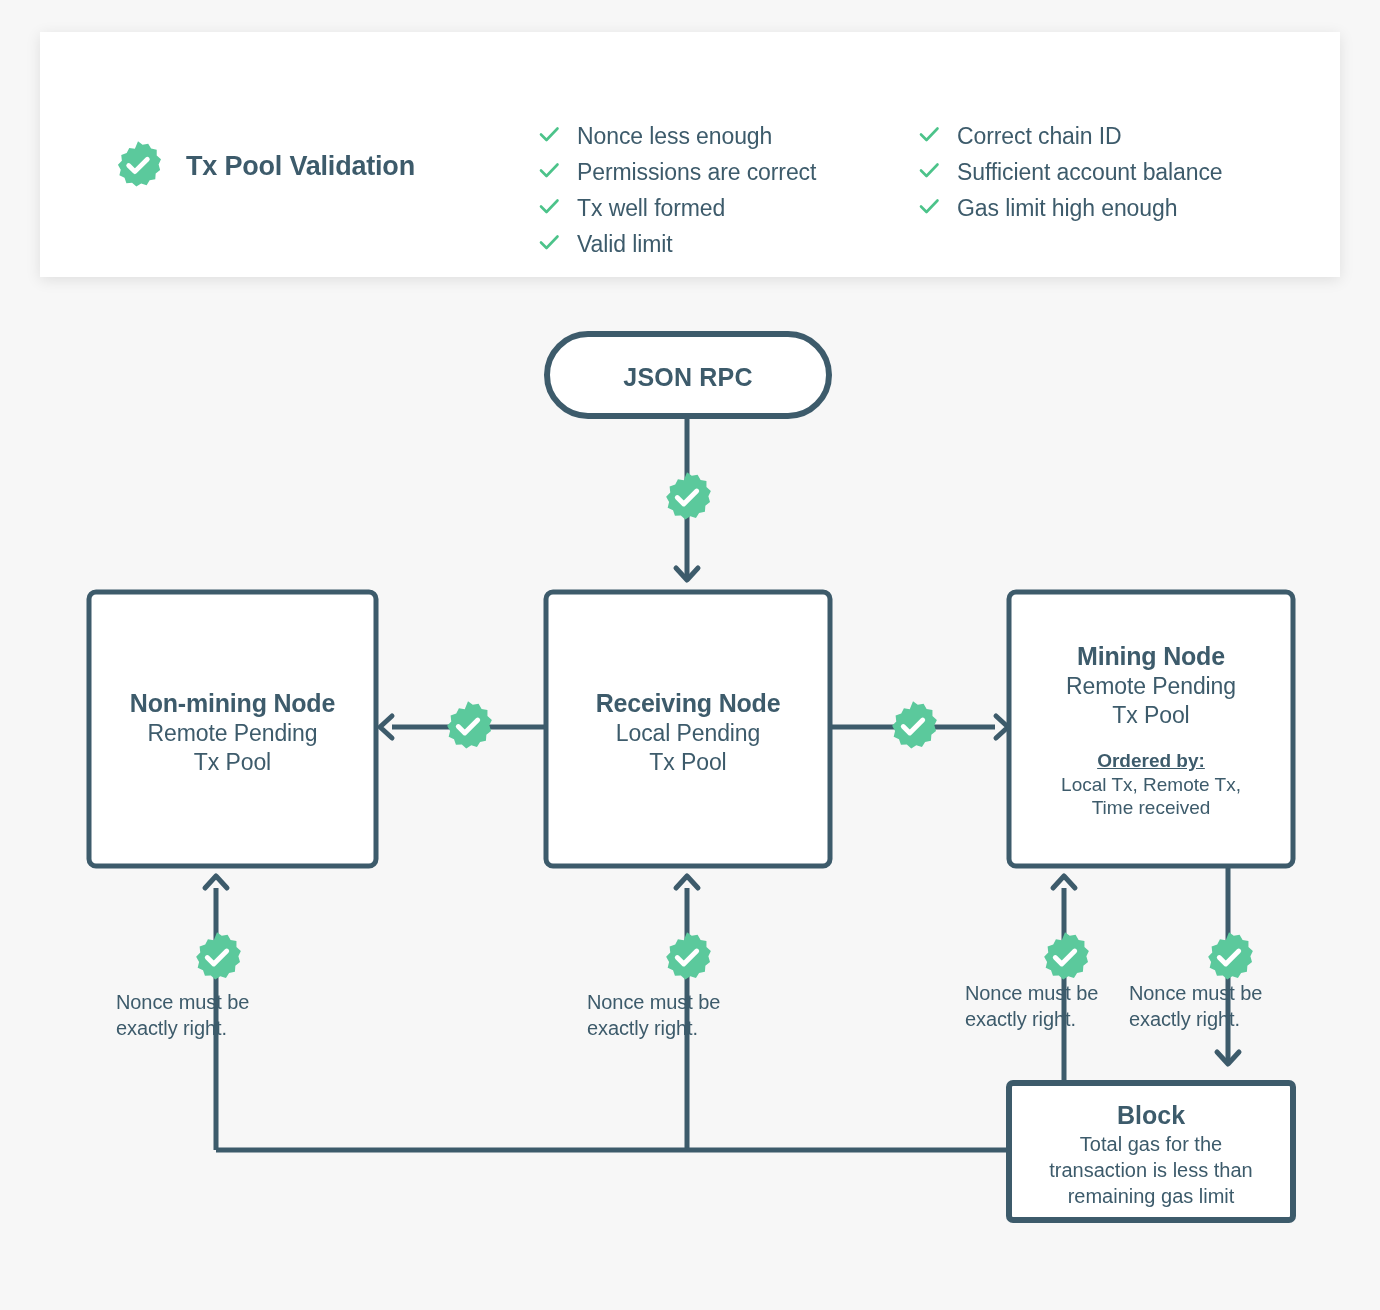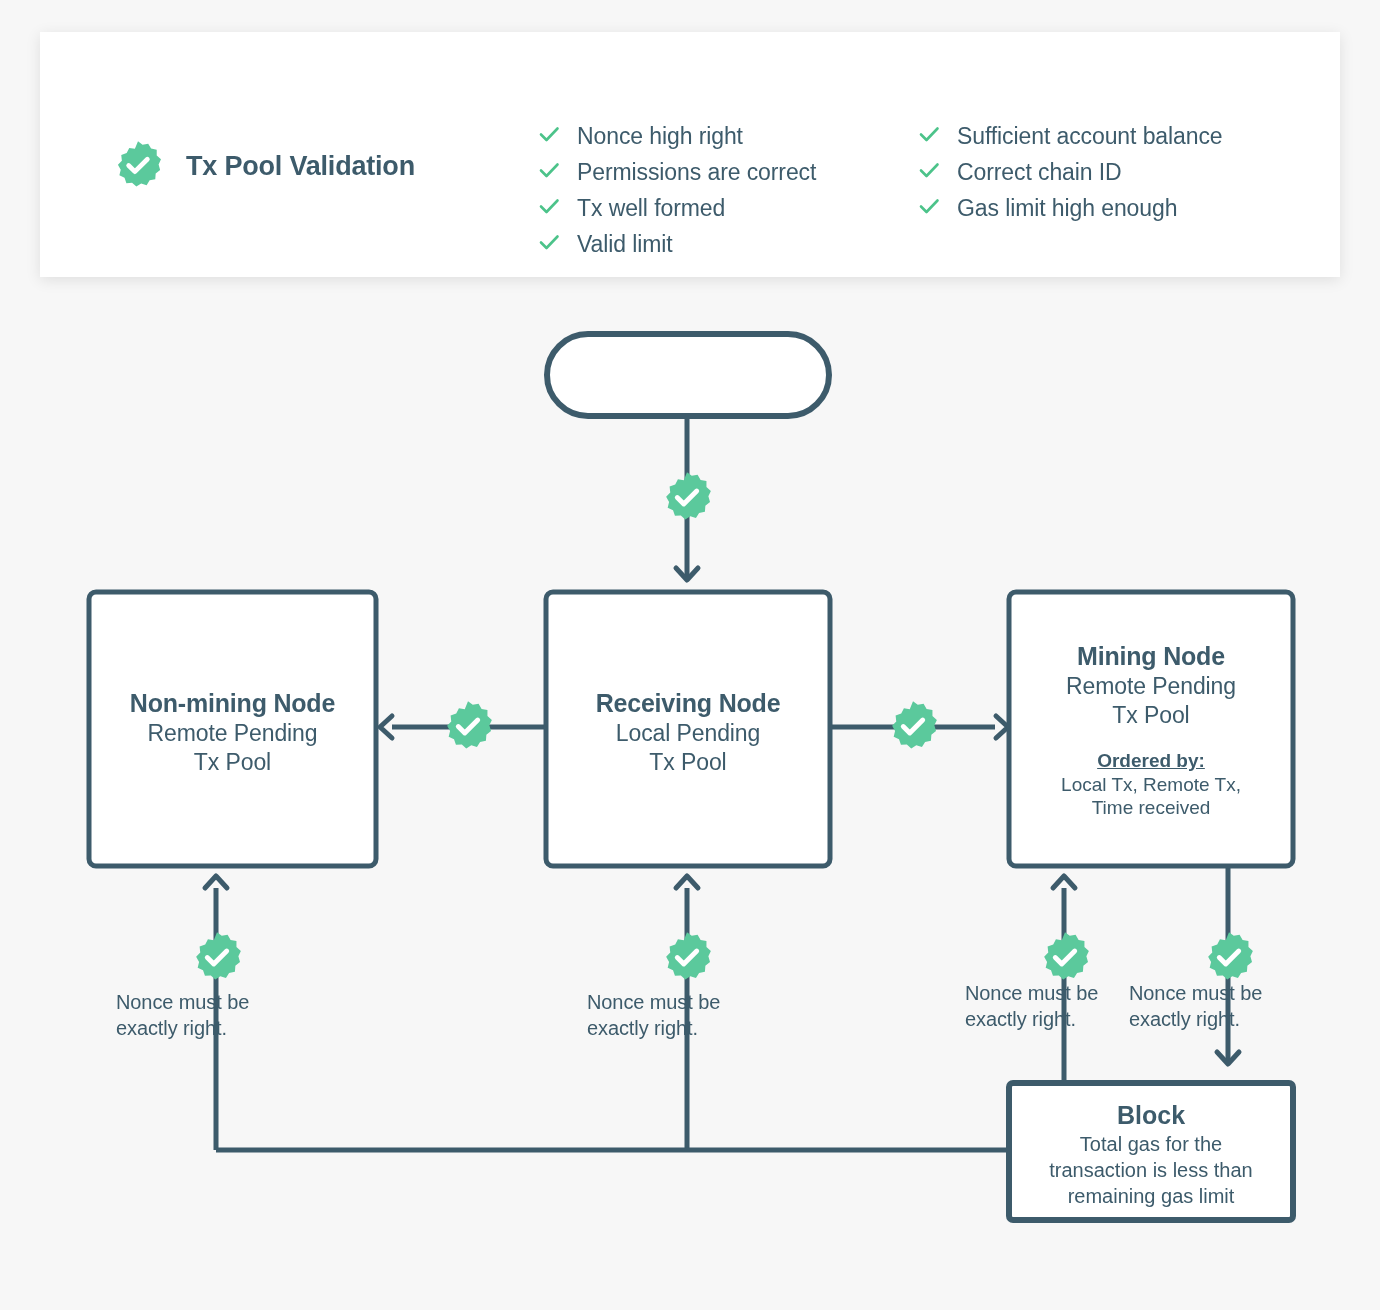--- a/index.html
+++ b/index.html
@@ -138,21 +138,21 @@
 
   <div class="check-cols">
 
     <div class="check-col col-a">
       <div class="check-item">
         <span class="tick">
           <svg width="24" height="24" viewBox="0 0 24 24" aria-hidden="true">
               <path fill="none" stroke="#4cc38a" stroke-width="2.6" stroke-linecap="round" stroke-linejoin="round" d="M4 12.5 L9.5 18 L20.5 6.5"></path>
             </svg>
         </span>
-        <span class="ctext">Nonce high right</span>
+        <span class="ctext">Nonce less enough</span>
       </div>
       <div class="check-item">
         <span class="tick">
           <svg width="24" height="24" viewBox="0 0 24 24" aria-hidden="true">
               <path fill="none" stroke="#4cc38a" stroke-width="2.6" stroke-linecap="round" stroke-linejoin="round" d="M4 12.5 L9.5 18 L20.5 6.5"></path>
             </svg>
         </span>
         <span class="ctext">Permissions are correct</span>
       </div>
       <div class="check-item">
@@ -173,29 +173,29 @@
       </div>
     </div>
 
     <div class="check-col col-b">
       <div class="check-item">
         <span class="tick">
           <svg width="24" height="24" viewBox="0 0 24 24" aria-hidden="true">
               <path fill="none" stroke="#4cc38a" stroke-width="2.6" stroke-linecap="round" stroke-linejoin="round" d="M4 12.5 L9.5 18 L20.5 6.5"></path>
             </svg>
         </span>
+        <span class="ctext">Correct chain ID</span>
+      </div>
+      <div class="check-item">
+        <span class="tick">
+          <svg width="24" height="24" viewBox="0 0 24 24" aria-hidden="true">
+              <path fill="none" stroke="#4cc38a" stroke-width="2.6" stroke-linecap="round" stroke-linejoin="round" d="M4 12.5 L9.5 18 L20.5 6.5"></path>
+            </svg>
+        </span>
         <span class="ctext">Sufficient account balance</span>
-      </div>
-      <div class="check-item">
-        <span class="tick">
-          <svg width="24" height="24" viewBox="0 0 24 24" aria-hidden="true">
-              <path fill="none" stroke="#4cc38a" stroke-width="2.6" stroke-linecap="round" stroke-linejoin="round" d="M4 12.5 L9.5 18 L20.5 6.5"></path>
-            </svg>
-        </span>
-        <span class="ctext">Correct chain ID</span>
       </div>
       <div class="check-item">
         <span class="tick">
           <svg width="24" height="24" viewBox="0 0 24 24" aria-hidden="true">
               <path fill="none" stroke="#4cc38a" stroke-width="2.6" stroke-linecap="round" stroke-linejoin="round" d="M4 12.5 L9.5 18 L20.5 6.5"></path>
             </svg>
         </span>
         <span class="ctext">Gas limit high enough</span>
       </div>
     </div>
@@ -259,20 +259,21 @@
 
     <use href="#rosette" x="0" y="0" transform="translate(660,471) scale(0.54)"></use>
     <use href="#rosette" x="0" y="0" transform="translate(441,700) scale(0.54)"></use>
     <use href="#rosette" x="0" y="0" transform="translate(886,700) scale(0.54)"></use>
     <use href="#rosette" x="0" y="0" transform="translate(190,931) scale(0.54)"></use>
     <use href="#rosette" x="0" y="0" transform="translate(660,931) scale(0.54)"></use>
     <use href="#rosette" x="0" y="0" transform="translate(1038,931) scale(0.54)"></use>
     <use href="#rosette" x="0" y="0" transform="translate(1202,931) scale(0.54)"></use>
   </svg>
 
+  <div class="node-label pill-label" style="left:547px; top:362px; width:282px;">JSON RPC</div>
 
   <div class="node-label" style="left:89px; top:688px; width:287px;">
     <div class="node-title">Non-mining Node</div>
     <div class="node-sub">Remote Pending</div>
     <div class="node-sub">Tx Pool</div>
   </div>
 
   <div class="node-label" style="left:546px; top:688px; width:284px;">
     <div class="node-title">Receiving Node</div>
     <div class="node-sub">Local Pending</div>

